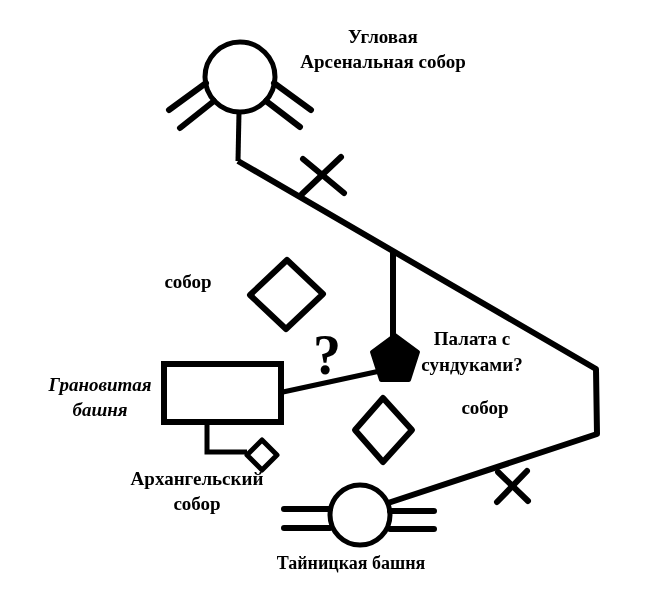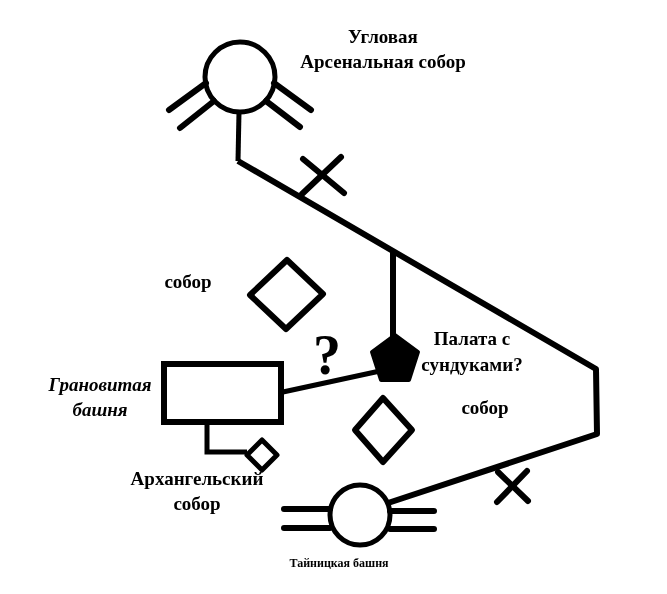--- a/index.html
+++ b/index.html
@@ -30,21 +30,21 @@
     color: var(--ink, #000);
     white-space: nowrap;
   }
   .label span { display: block; }
   .lbl-arsenal        { left: 383px; top: 24px; }
   .lbl-uspensky       { left: 188px; top: 269px; line-height: 26px; }
   .lbl-granovitaya    { left: 100px; top: 372px; font-style: italic; }
   .lbl-palata         { left: 472px; top: 326px; line-height: 26px; }
   .lbl-arkhangelsky   { left: 485px; top: 394px; line-height: 27px; }
   .lbl-blagoveshch    { left: 197px; top: 466px; }
-  .lbl-taynitskaya    { left: 339px; top: 551px; font-size: 12px; }
+  .lbl-taynitskaya    { left: 351px; top: 551px; font-size: 18px; }
   .qmark {
     position: absolute;
     left: 327px; top: 329px;
     transform: translateX(-50%);
     font-weight: bold;
     font-size: 56px;
     line-height: 52px;
     color: var(--ink, #000);
   }
 </style>

